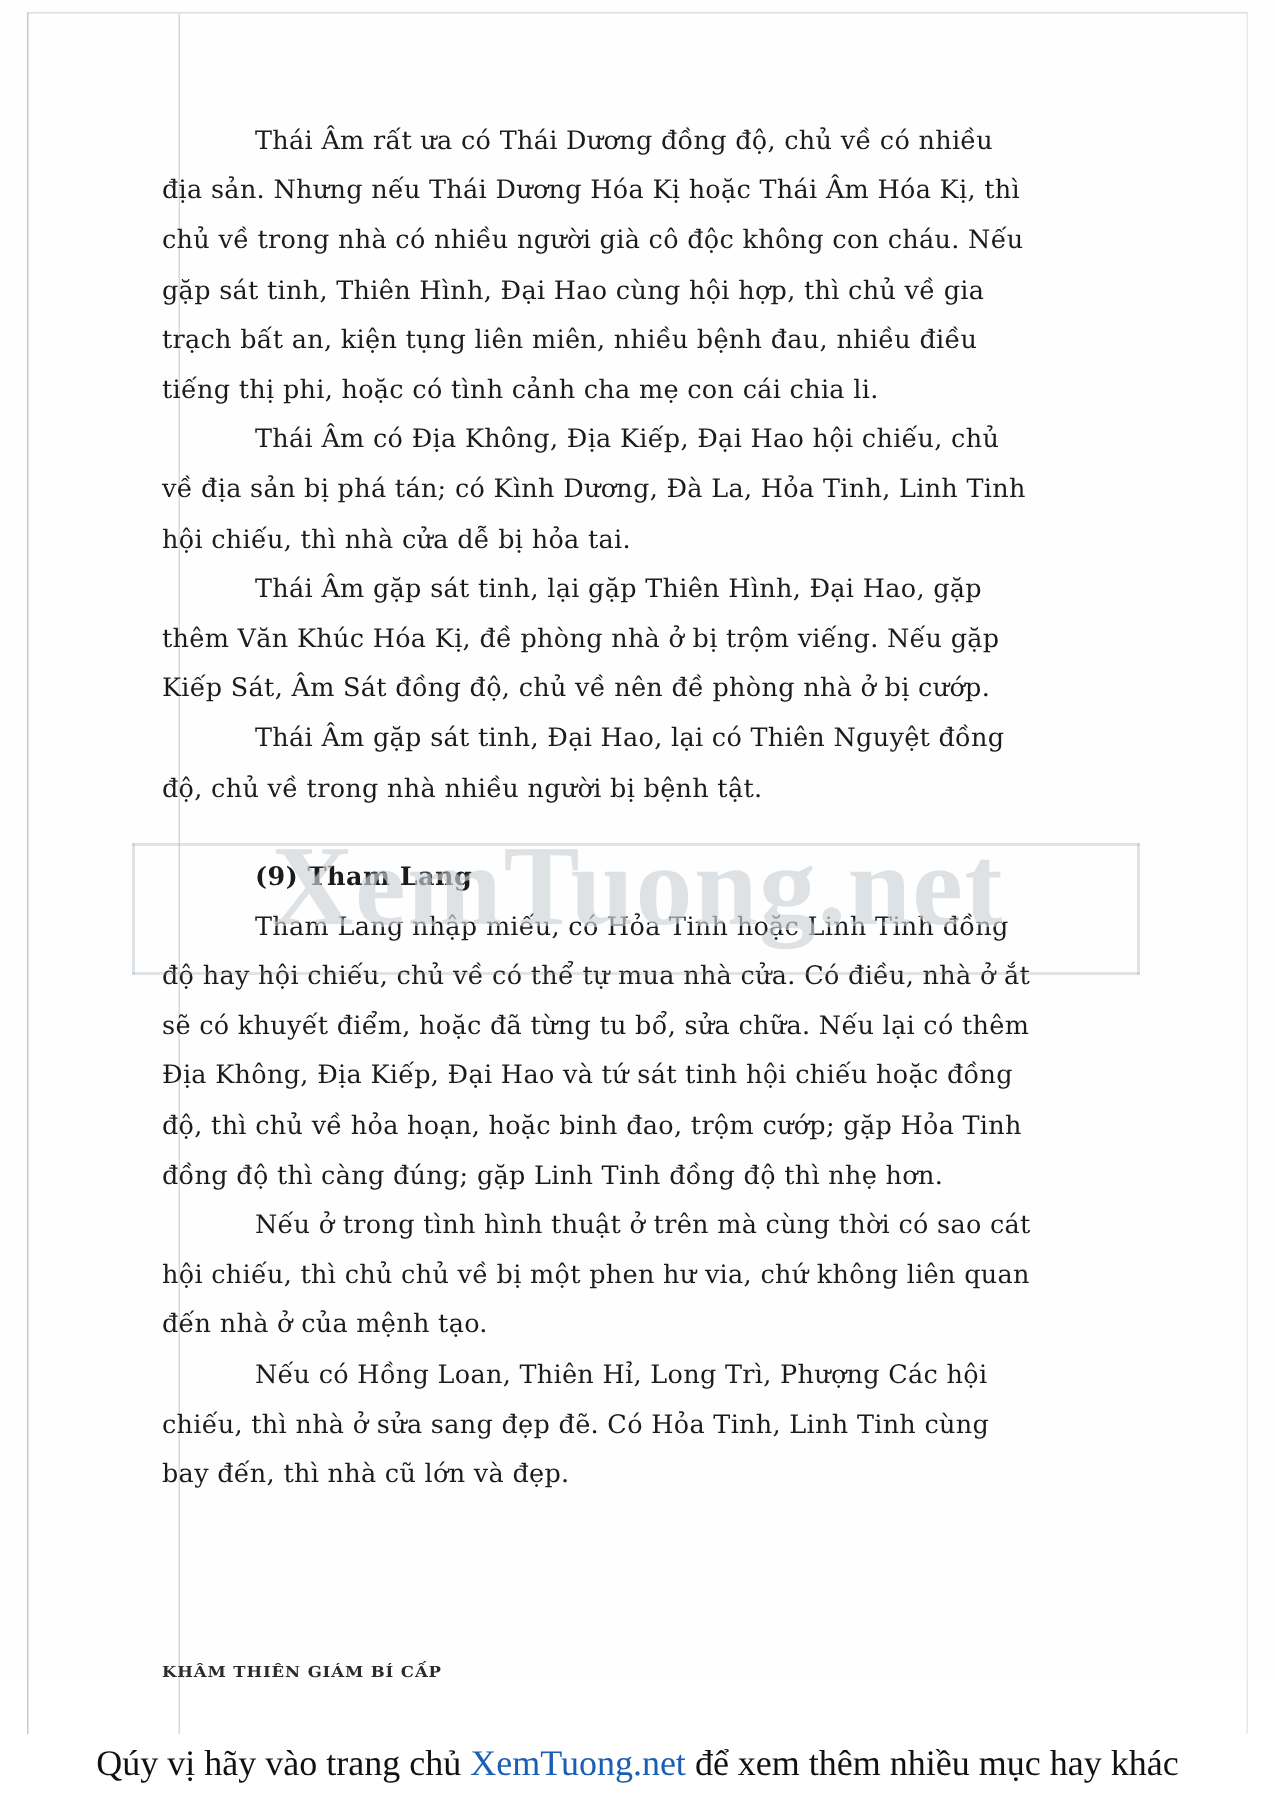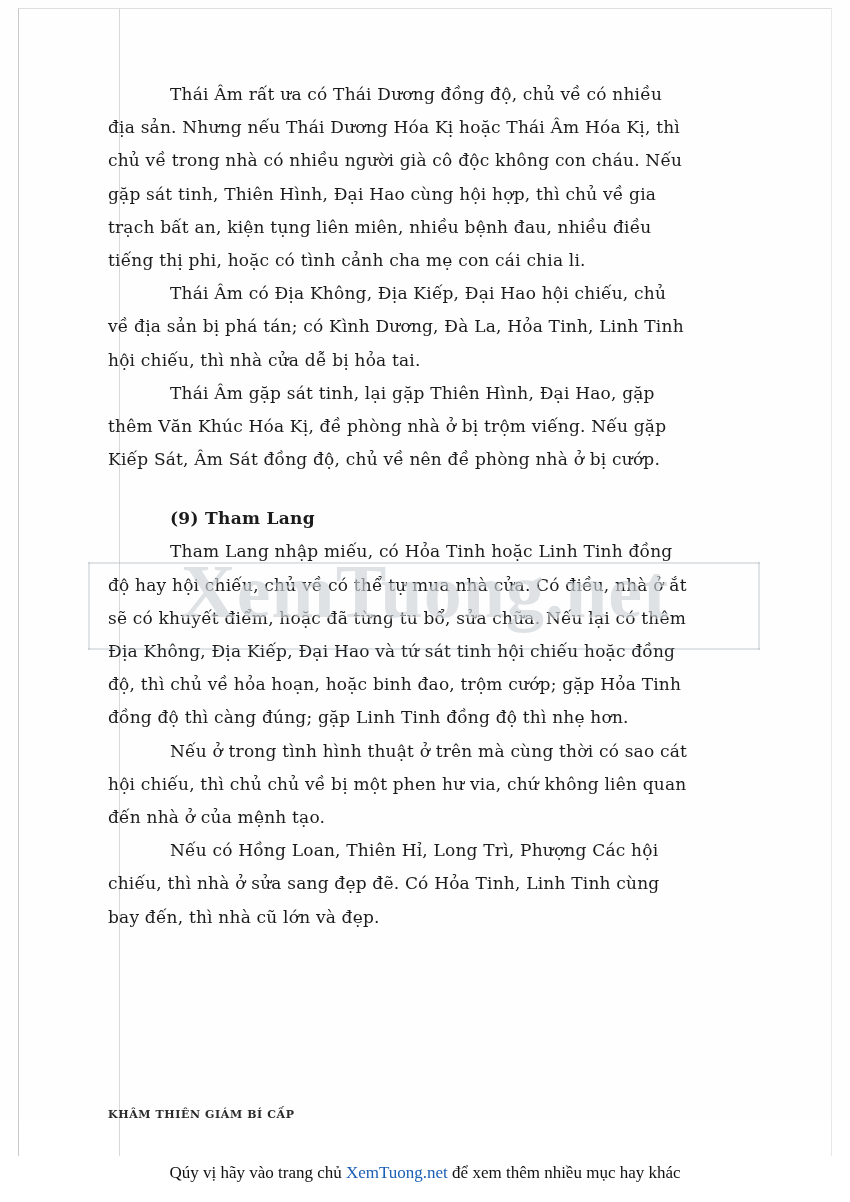--- a/index.html
+++ b/index.html
@@ -82,21 +82,21 @@
     color: #2a2a2a;
     transform: scaleY(0.92);
   }
   .caption {
     position: absolute;
     left: 0;
     top: 1163px;
     width: 850px;
     text-align: center;
     font-family: "Liberation Serif", serif;
-    font-size: 17px;
+    font-size: 24px;
     color: #111111;
   }
   .caption .brand {
     color: #1a5fb4;
     font-weight: normal;
   }
   
   .watermark {
     position: absolute;
     left: 60px;
@@ -138,20 +138,21 @@
 
 <div class="page">
 
   <div class="scan-frame"></div>
 
   <div class="content">
 
     <p>Thái Âm rất ưa có Thái Dương đồng độ, chủ về có nhiều địa sản. Nhưng nếu Thái Dương Hóa Kị hoặc Thái Âm Hóa Kị, thì chủ về trong nhà có nhiều người già cô độc không con cháu. Nếu gặp sát tinh, Thiên Hình, Đại Hao cùng hội hợp, thì chủ về gia trạch bất an, kiện tụng liên miên, nhiều bệnh đau, nhiều điều tiếng thị phi, hoặc có tình cảnh cha mẹ con cái chia li.</p>
     <p>Thái Âm có Địa Không, Địa Kiếp, Đại Hao hội chiếu, chủ về địa sản bị phá tán; có Kình Dương, Đà La, Hỏa Tinh, Linh Tinh hội chiếu, thì nhà cửa dễ bị hỏa tai.</p>
     <p>Thái Âm gặp sát tinh, lại gặp Thiên Hình, Đại Hao, gặp thêm Văn Khúc Hóa Kị, đề phòng nhà ở bị trộm viếng. Nếu gặp Kiếp Sát, Âm Sát đồng độ, chủ về nên đề phòng nhà ở bị cướp.</p>
+    <p>Thái Âm gặp sát tinh, Đại Hao, lại có Thiên Nguyệt đồng độ, chủ về trong nhà nhiều người bị bệnh tật.</p>
 
     <div class="blockgap"></div>
 
     <h2 class="section">(9) Tham Lang</h2>
 
     <p>Tham Lang nhập miếu, có Hỏa Tinh hoặc Linh Tinh đồng độ hay hội chiếu, chủ về có thể tự mua nhà cửa. Có điều, nhà ở ắt sẽ có khuyết điểm, hoặc đã từng tu bổ, sửa chữa. Nếu lại có thêm Địa Không, Địa Kiếp, Đại Hao và tứ sát tinh hội chiếu hoặc đồng độ, thì chủ về hỏa hoạn, hoặc binh đao, trộm cướp; gặp Hỏa Tinh đồng độ thì càng đúng; gặp Linh Tinh đồng độ thì nhẹ hơn.</p>
     <p>Nếu ở trong tình hình thuật ở trên mà cùng thời có sao cát hội chiếu, thì chủ chủ về bị một phen hư via, chứ không liên quan đến nhà ở của mệnh tạo.</p>
     <p>Nếu có Hồng Loan, Thiên Hỉ, Long Trì, Phượng Các hội chiếu, thì nhà ở sửa sang đẹp đẽ. Có Hỏa Tinh, Linh Tinh cùng bay đến, thì nhà cũ lớn và đẹp.</p>
 
   </div>

